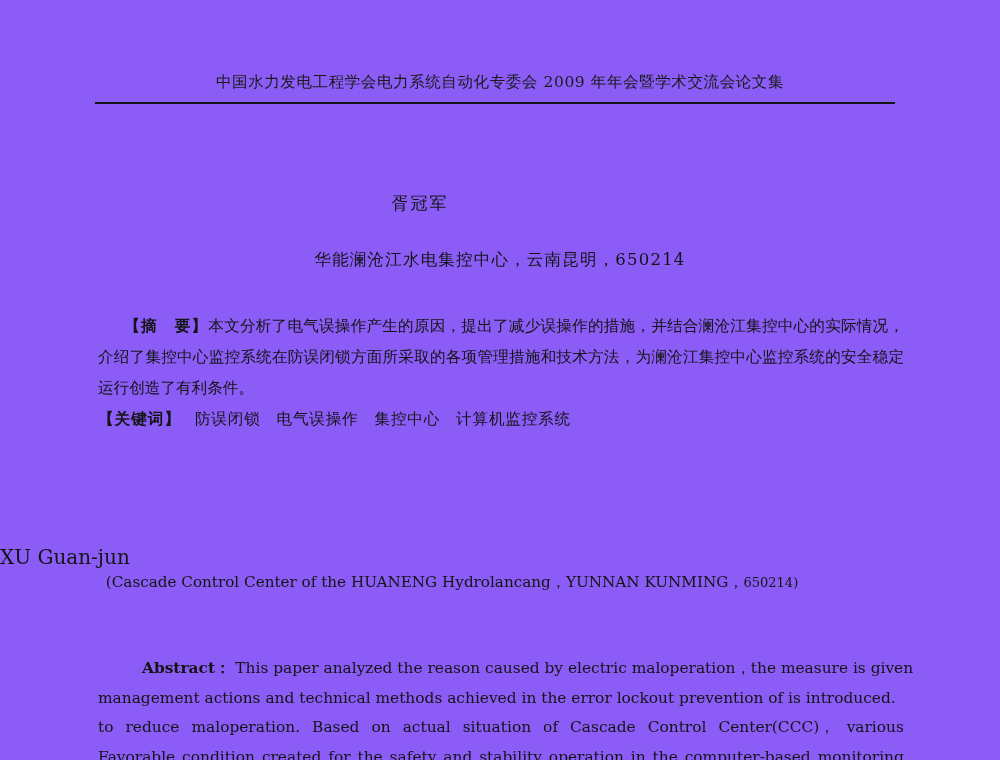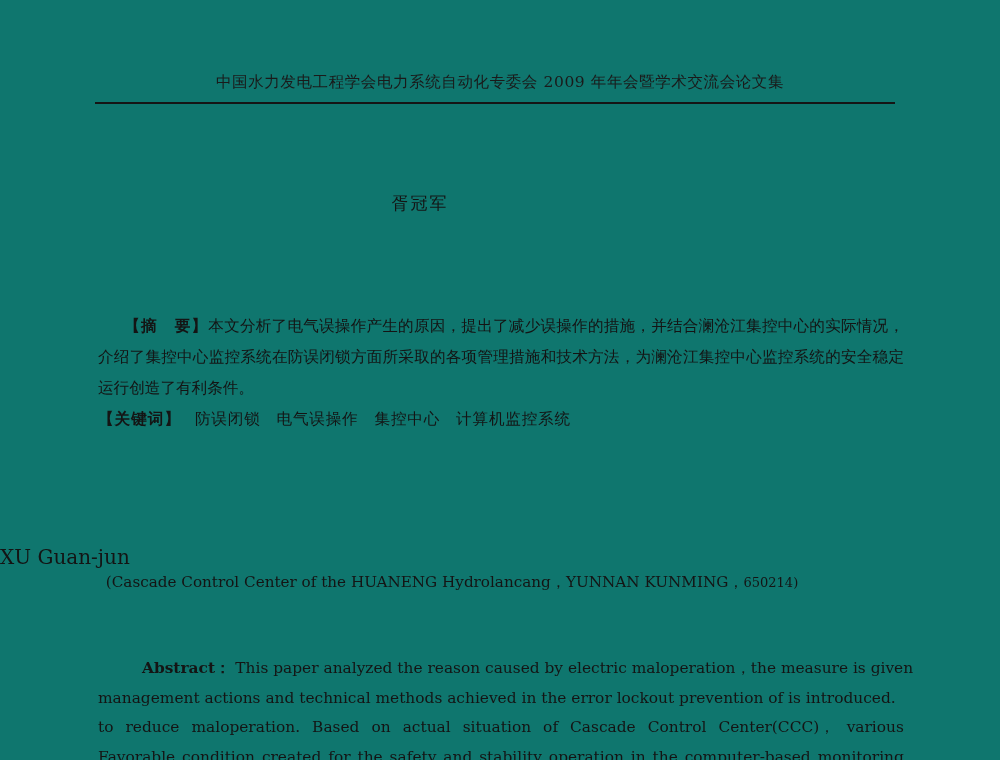--- a/index.html
+++ b/index.html
@@ -12,21 +12,21 @@
     height: 760px;
     overflow: hidden;
     font-family: "DejaVu Sans", "Liberation Sans", sans-serif;
     color: #111111;
   }
 
   .page {
     position: relative;
     width: 1000px;
     height: 760px;
-    background: #0f766e;
+    background: #8b5cf6;
     box-sizing: border-box;
   }
 
   
   .header-zone {
     position: absolute;
     left: 0;
     top: 72px;
     width: 1000px;
     text-align: center;
@@ -181,20 +181,21 @@
 <div class="page">
 
   <div class="header-zone">
     <div class="running-head">中国水力发电工程学会电力系统自动化专委会 2009 年年会暨学术交流会论文集</div>
   </div>
   <div class="header-rule"></div>
 
 
   <div class="cn-author">胥冠军</div>
 
+  <div class="cn-affil">华能澜沧江水电集控中心，云南昆明，650214</div>
 
   <div class="cn-abstract">
     <span class="indent"></span><span class="lead">【摘　要】</span><span>本文分析了电气误操作产生的原因，提出了减少误操作的措施，并结合澜沧</span><span>江集控中心的实际情况，介绍了集控中心监控系统在防误闭锁方面所采取的各项管理措施和技</span><span>术方法，为澜沧江集控中心监控系统的安全稳定运行创造了有利条件。</span>
   </div>
 
   <div class="cn-keywords">
     <span class="indent"></span><span class="lead">【关键词】</span><span class="kw" style="margin-left:14px;">防误闭锁</span><span class="kw">电气误操作</span><span class="kw">集控中心</span><span class="kw">计算机监控系统</span>
   </div>
 
 

